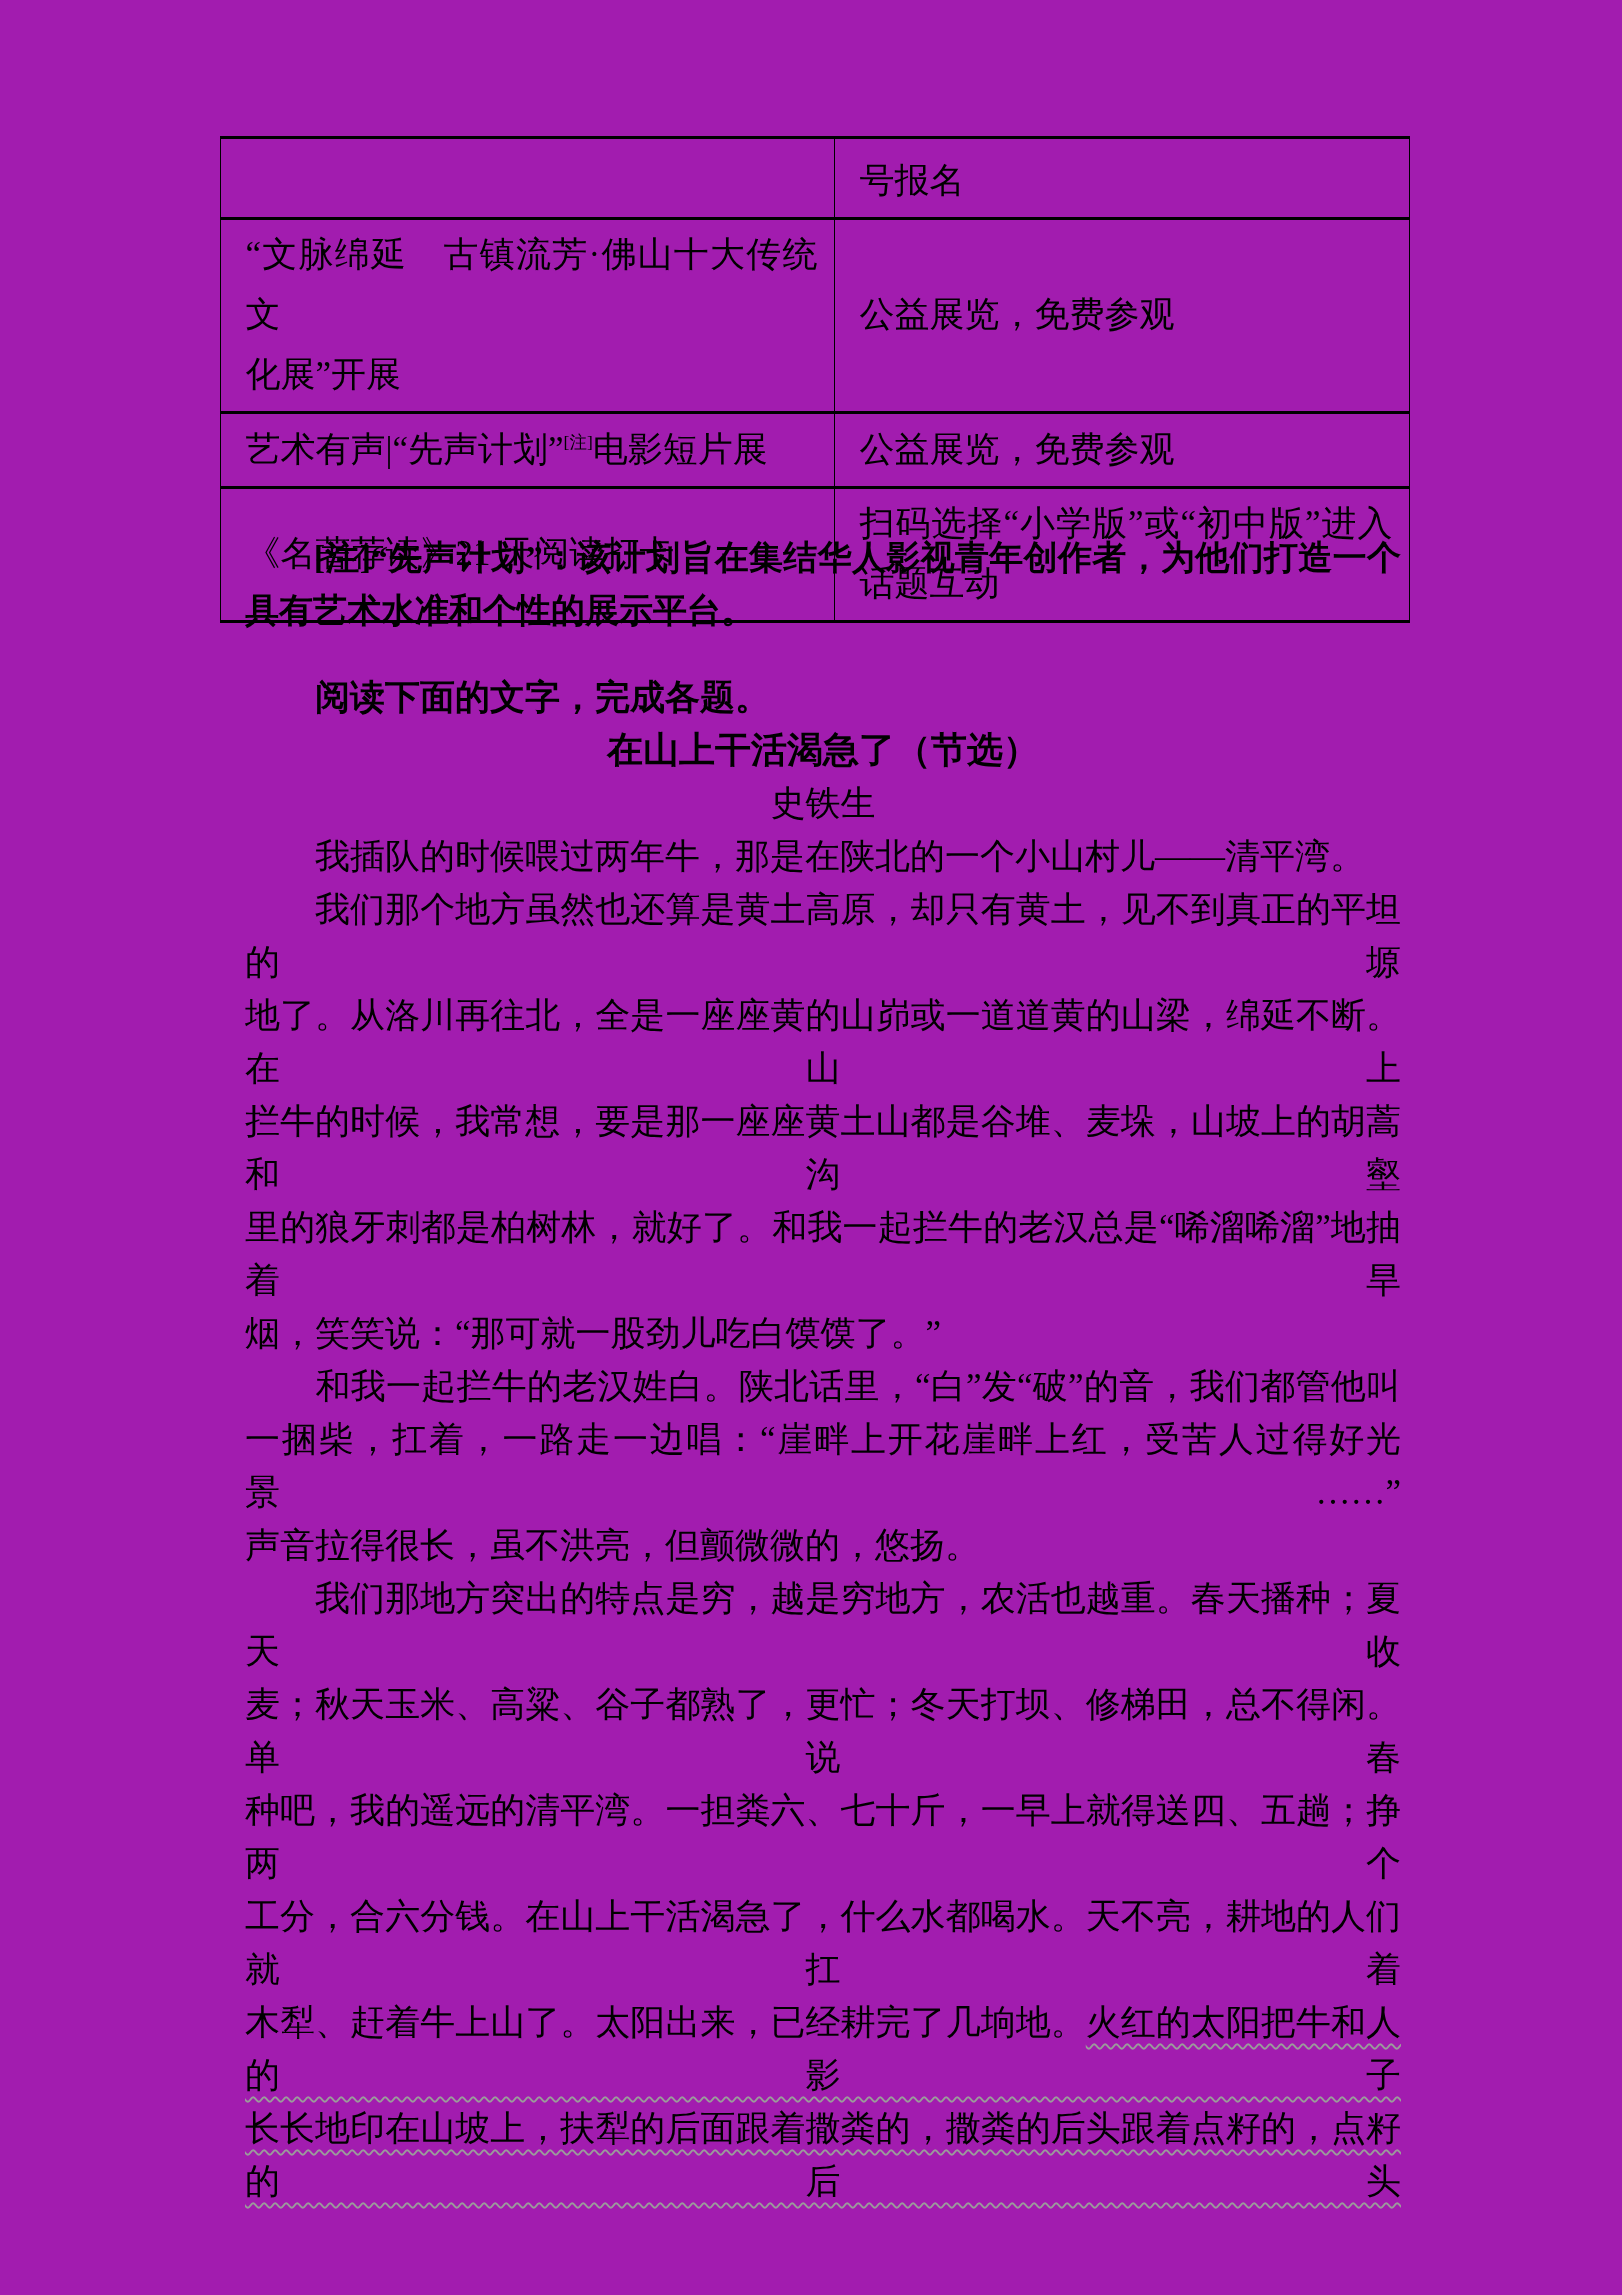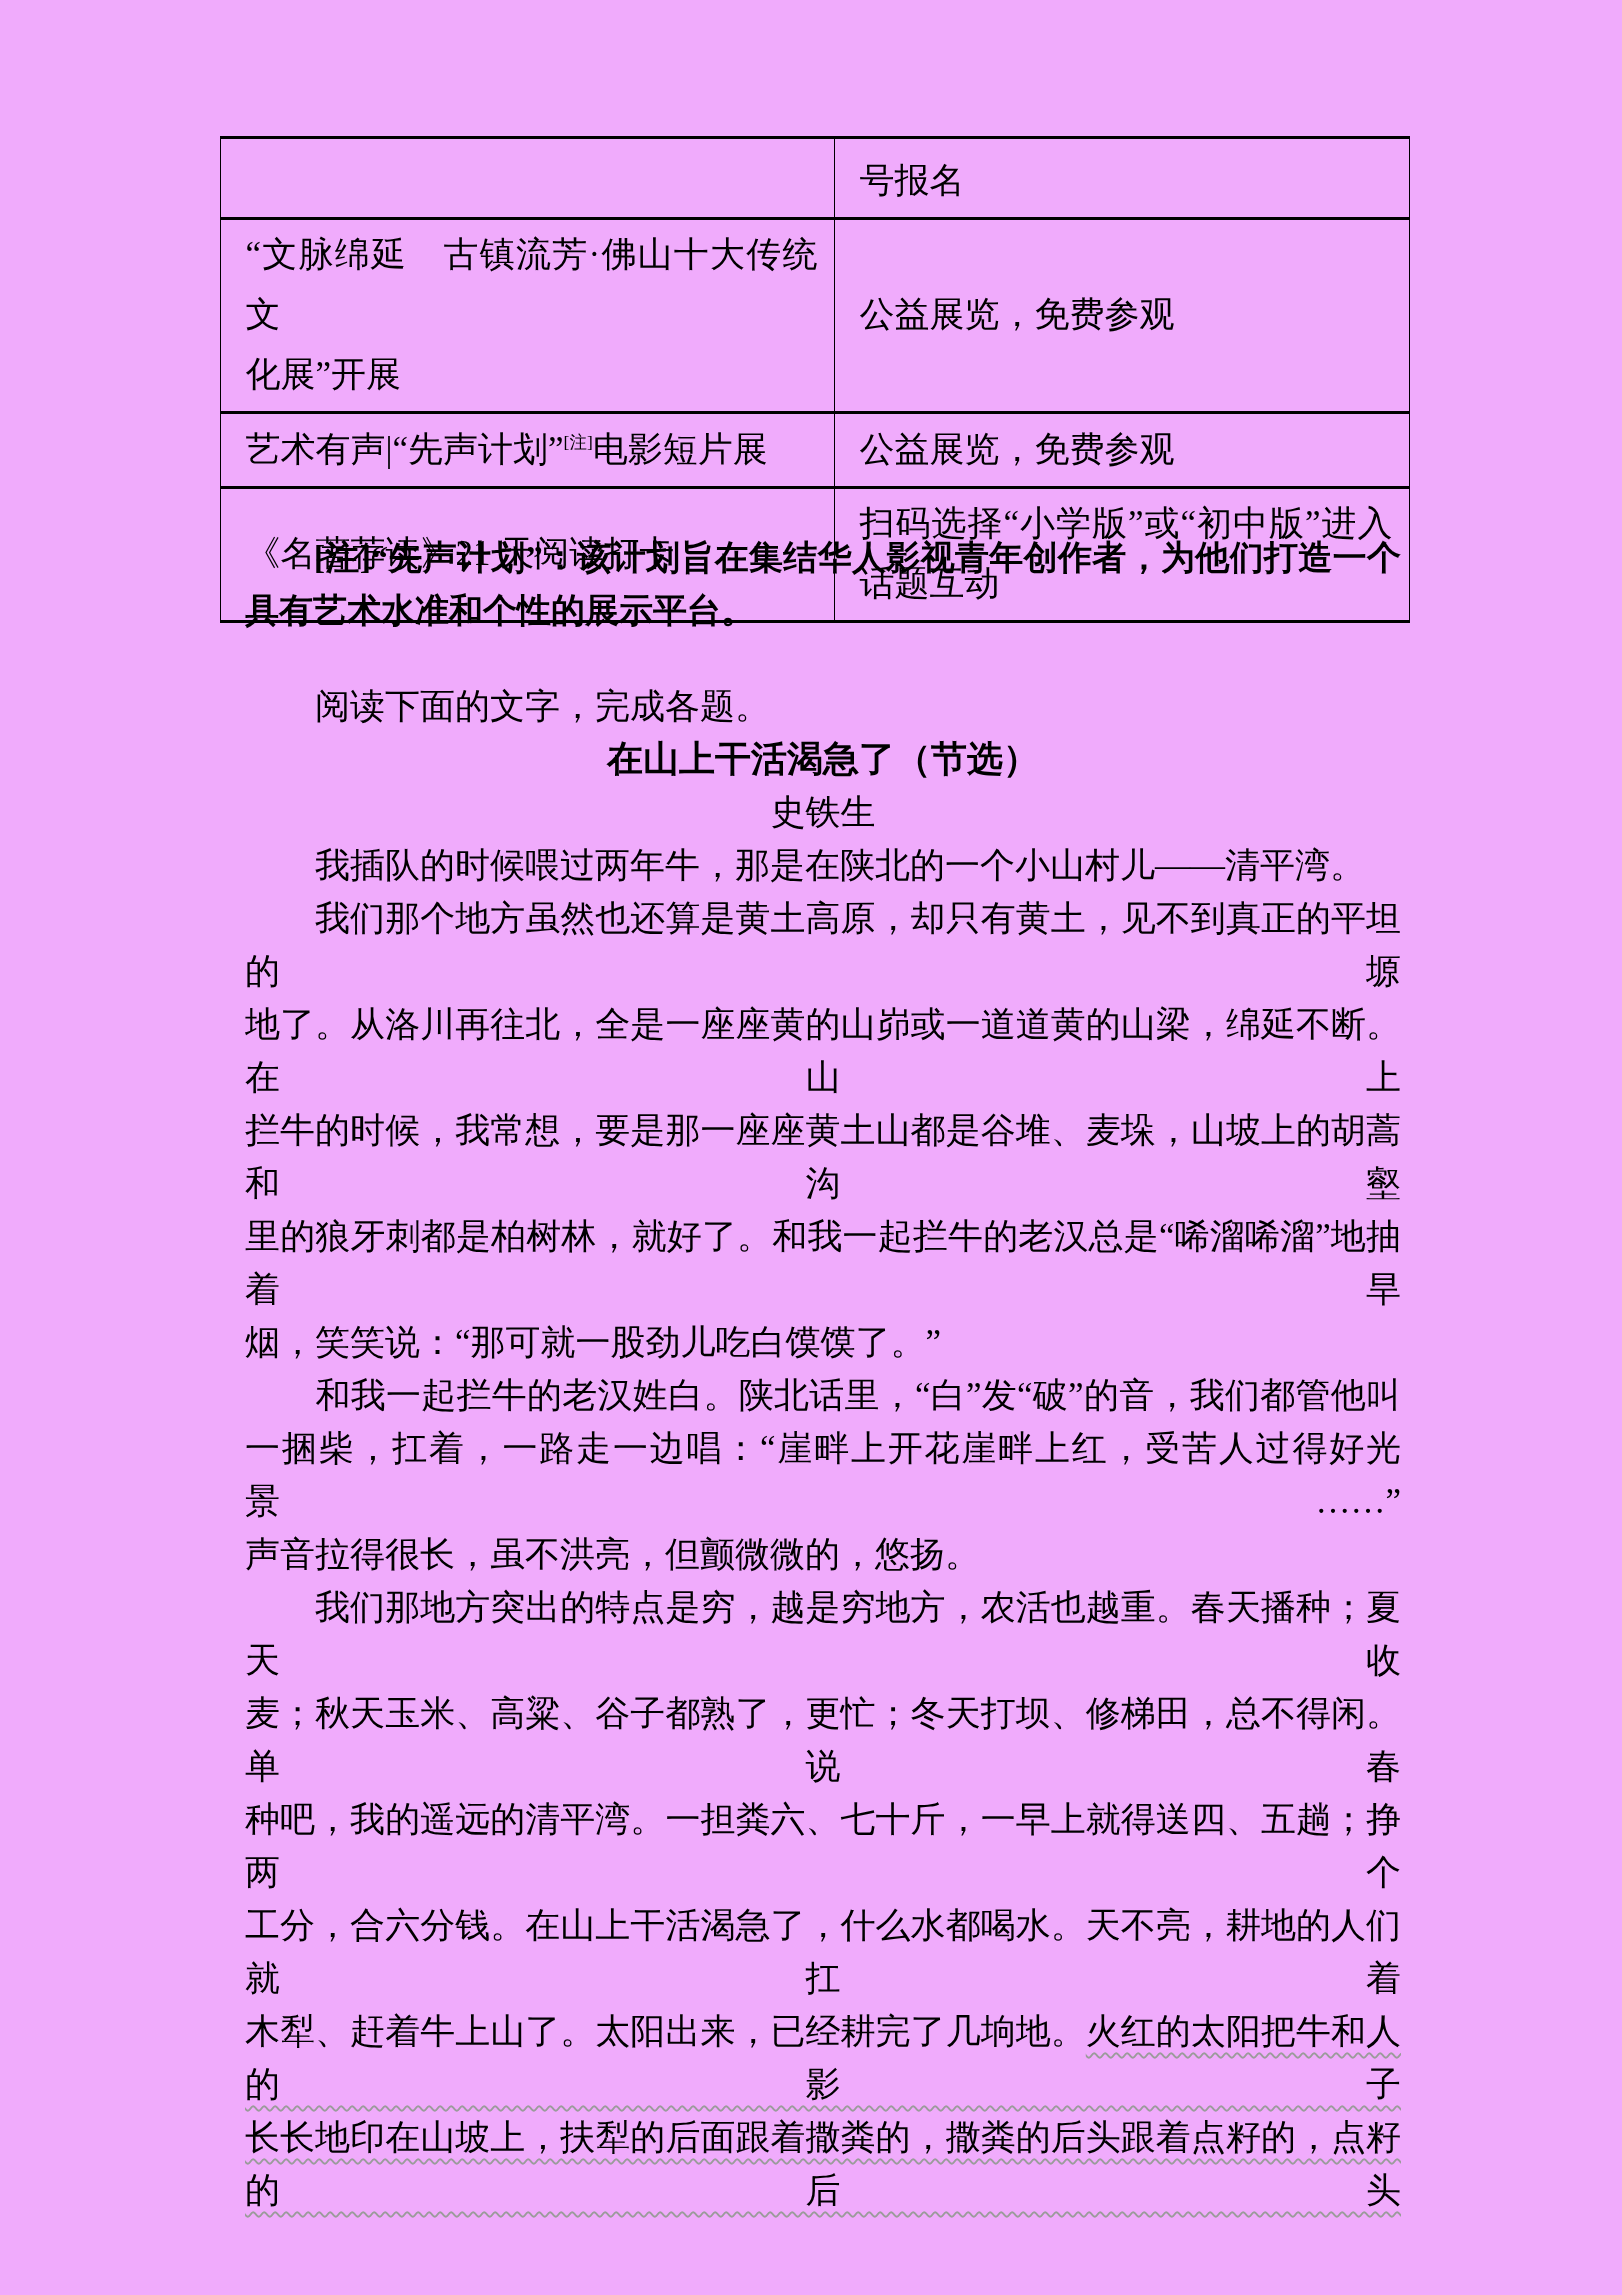--- a/index.html
+++ b/index.html
@@ -5,21 +5,21 @@
   html, body {
     margin: 0;
     padding: 0;
     background: #e8e8e8;
   }
   .page {
     position: relative;
     width: 1622px;
     height: 2295px;
     margin: 0 auto;
-    background: #f0abfc;
+    background: #a21caf;
     font-family: "Liberation Serif", "DejaVu Serif", serif;
     color: #000000;
     overflow: hidden;
   }
 
   
   table.events {
     border-collapse: collapse;
     table-layout: fixed;
     position: absolute;
@@ -63,21 +63,21 @@
     width: 1156px;
   }
   .tline {
     line-height: 53px;
     font-size: 35px;
     text-align: justify;
     text-align-last: left;
   }
   .tline.fill { text-align-last: justify; }
   .note-block .tline { font-size: 34px; font-weight: bold; }
-  .intro-block { margin-top: 43px; }
+  .intro-block { margin-top: 34px; font-weight: bold; }
   .passage-title {
     margin: 0;
     font-size: 36px;
     font-weight: bold;
     line-height: 53px;
     text-align: center;
     text-align-last: center;
   }
   .passage-author {
     font-size: 35px;

